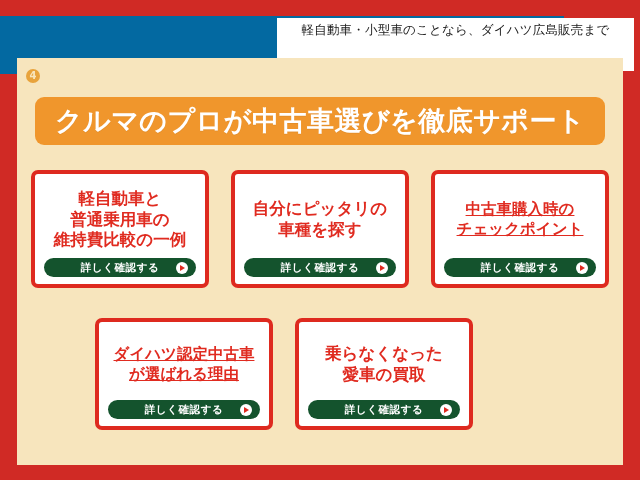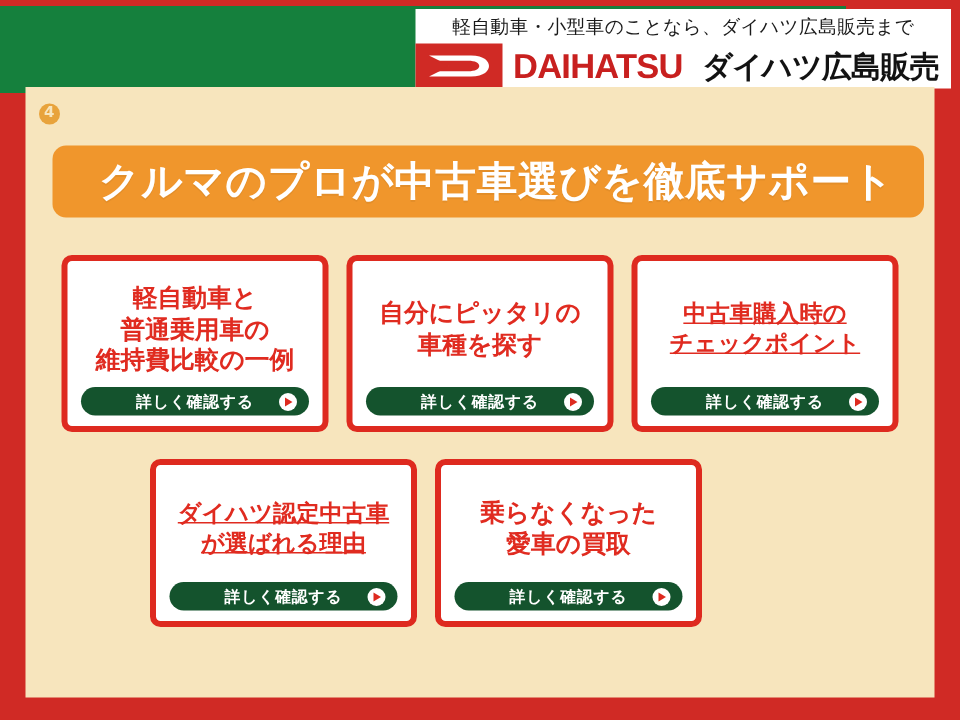--- a/index.html
+++ b/index.html
@@ -20,24 +20,24 @@
     width: 640px;
     height: 480px;
     background: #d02a25;
     box-sizing: border-box;
   }
 
   
   .header {
     position: absolute;
     left: 0;
-    top: 4px;
+    top: 16px;
     width: 564px;
     height: 58px;
-    background: #15803d;
+    background: #0369a1;
   }
   .header-white {
     position: absolute;
     left: 277px;
     top: 2px;
     width: 357px;
     height: 53px;
     background: #ffffff;
   }
   .header-tagline {
@@ -133,40 +133,39 @@
     position: absolute;
     left: 18px;
     top: 39px;
     width: 570px;
     height: 48px;
     background: #f0962c;
     border-radius: 9px;
     display: flex;
     align-items: center;
     justify-content: center;
-    padding-left: 11px;
   }
   .title-bar-text {
     color: #ffffff;
     font-size: 27px;
     font-weight: bold;
     letter-spacing: 0.5px;
     white-space: nowrap;
     text-shadow: 0 1px 0 rgba(0,0,0,0.05);
   }
 
   
   .row {
     position: absolute;
     display: flex;
     justify-content: center;
-    gap: 12px;
+    gap: 22px;
   }
   .row-1 { left: 0; top: 112px; width: 606px; }
-  .row-2 { left: 0; top: 248px; width: 534px; }
+  .row-2 { left: 0; top: 260px; width: 534px; }
 
   .card {
     width: 178px;
     height: 118px;
     background: #ffffff;
     border: 4px solid #de2a1f;
     border-radius: 7px;
     box-sizing: border-box;
     display: flex;
     flex-direction: column;
@@ -240,30 +239,20 @@
 </head>
 <body>
 
 <div class="page">
 
   <div class="header">
     <div class="header-white">
 
       <div class="header-tagline">軽自動車・小型車のことなら、ダイハツ広島販売まで</div>
 
-      <div class="logo-row">
-        <div class="logo-emblem-box">
-          <svg width="44" height="22" viewBox="0 0 44 22" aria-hidden="true">
-            <path d="M2 4 L30 4 C39 4 42 8 42 11 C42 14 39 18 30 18 L2 18 L16 11 Z" fill="#ffffff"></path>
-            <path d="M6 7.5 L28 7.5 C33 7.5 35.5 9 35.5 11 C35.5 13 33 14.5 28 14.5 L6 14.5 L15 11 Z" fill="#d02a25"></path>
-          </svg>
-        </div>
-        <div class="logo-wordmark">DAIHATSU</div>
-        <div class="logo-dealer">ダイハツ広島販売</div>
-      </div>
 
     </div>
   </div>
 
   <div class="panel">
 
     <div class="section-kicker">
       <span class="kicker-num">4</span>
     </div>
 

